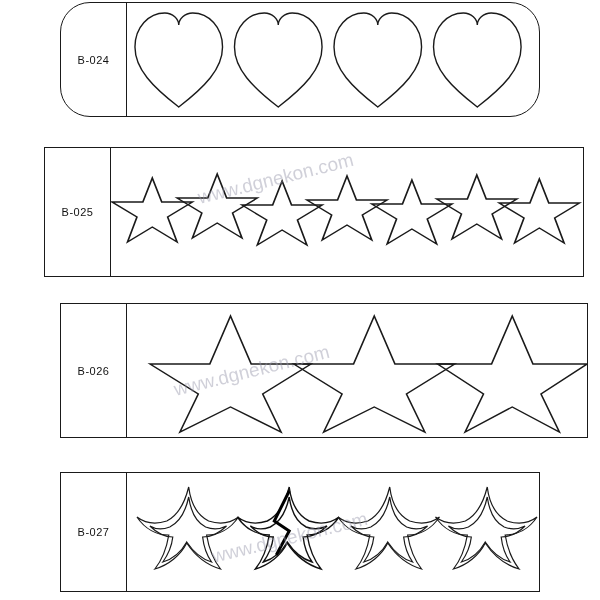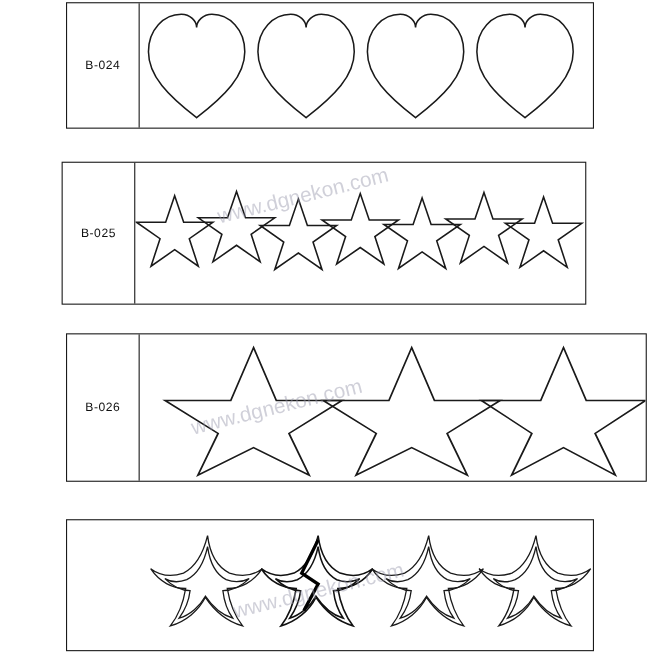--- a/index.html
+++ b/index.html
@@ -51,37 +51,37 @@
   }
   .wm1{left:196px;top:168px;}
   .wm2{left:172px;top:360px;}
   .wm3{left:210px;top:527px;}
 </style>
 </head>
 <body>
 
 <div class="sheet">
 
-  <div class="row" style="left:60px;top:2px;width:480px;height:115px;">
+  <div class="row" style="left:60px;top:2px;width:480px;height:115px;border-radius:30px;">
     <div class="code-cell">
       <span>B-024</span>
     </div>
     <div class="art">
       <svg viewBox="0 0 414 113" preserveAspectRatio="none">
         <g fill="none" stroke="#1a1a1a" stroke-width="1.4">
           <path d="M52,104 C26,84 8,66 8,44 C8,24 22,10 38,10 C46,10 52,16 52,22 C52,16 58,10 66,10 C82,10 96,24 96,44 C96,66 78,84 52,104 Z"></path>
           <path d="M152,104 C126,84 108,66 108,44 C108,24 122,10 138,10 C146,10 152,16 152,22 C152,16 158,10 166,10 C182,10 196,24 196,44 C196,66 178,84 152,104 Z"></path>
           <path d="M252,104 C226,84 208,66 208,44 C208,24 222,10 238,10 C246,10 252,16 252,22 C252,16 258,10 266,10 C282,10 296,24 296,44 C296,66 278,84 252,104 Z"></path>
           <path d="M352,104 C326,84 308,66 308,44 C308,24 322,10 338,10 C346,10 352,16 352,22 C352,16 358,10 366,10 C382,10 396,24 396,44 C396,66 378,84 352,104 Z"></path>
         </g>
       </svg>
     </div>
   </div>
 
-  <div class="row" style="left:56px;top:147px;width:477px;height:130px;">
+  <div class="row" style="left:44px;top:147px;width:540px;height:130px;">
     <div class="code-cell">
       <span>B-025</span>
     </div>
     <div class="art">
       <svg viewBox="0 0 400 128" preserveAspectRatio="none">
         <g fill="none" stroke="#1a1a1a" stroke-width="1.4">
           <polygon points="35,30 43,54 69,54 48,69 56,94 35,79 14,94 22,69 1,54 27,54"></polygon>
           <polygon points="90,26 98,50 124,50 103,65 111,90 90,75 69,90 77,65 56,50 82,50"></polygon>
           <polygon points="145,33 153,57 179,57 158,72 166,97 145,82 124,97 132,72 111,57 137,57"></polygon>
           <polygon points="200,28 208,52 234,52 213,67 221,92 200,77 179,92 187,67 166,52 192,52"></polygon>
@@ -102,20 +102,23 @@
         <g fill="none" stroke="#1a1a1a" stroke-width="1.4">
           <polygon points="90,12 108,60 160,60 118,90 134,128 90,103 46,128 62,90 20,60 72,60"></polygon>
           <polygon points="215,12 233,60 285,60 243,90 259,128 215,103 171,128 187,90 145,60 197,60"></polygon>
           <polygon points="335,12 353,60 400,60 360,90 376,128 335,103 294,128 310,90 270,60 317,60"></polygon>
         </g>
       </svg>
     </div>
   </div>
 
   <div class="row" style="left:60px;top:472px;width:480px;height:120px;">
+    <div class="code-cell">
+      <span>B-027</span>
+    </div>
     <div class="art">
       <svg viewBox="0 0 414 118" preserveAspectRatio="none">
         <g fill="none" stroke="#1a1a1a" stroke-width="1.2">
 
           <g>
             <path d="M62,14 C58,30 52,42 40,48 C28,52 18,50 10,44 C18,56 30,62 42,62 C40,74 36,86 28,96 C42,92 54,82 60,70 C68,82 80,92 94,96 C86,86 82,74 80,62 C92,62 104,56 112,44 C104,50 94,52 82,48 C70,42 64,30 62,14 Z"></path>
             <path d="M62,24 C59,38 53,49 43,54 C35,57 28,56 23,53 C30,60 38,64 46,64 C45,73 41,82 36,89 C46,86 55,78 60,69 C66,78 75,86 85,89 C80,82 77,73 76,64 C84,64 93,60 100,53 C94,56 87,57 79,54 C69,49 64,38 62,24 Z"></path>
           </g>
 
           <g stroke="#111" stroke-width="1.4">

